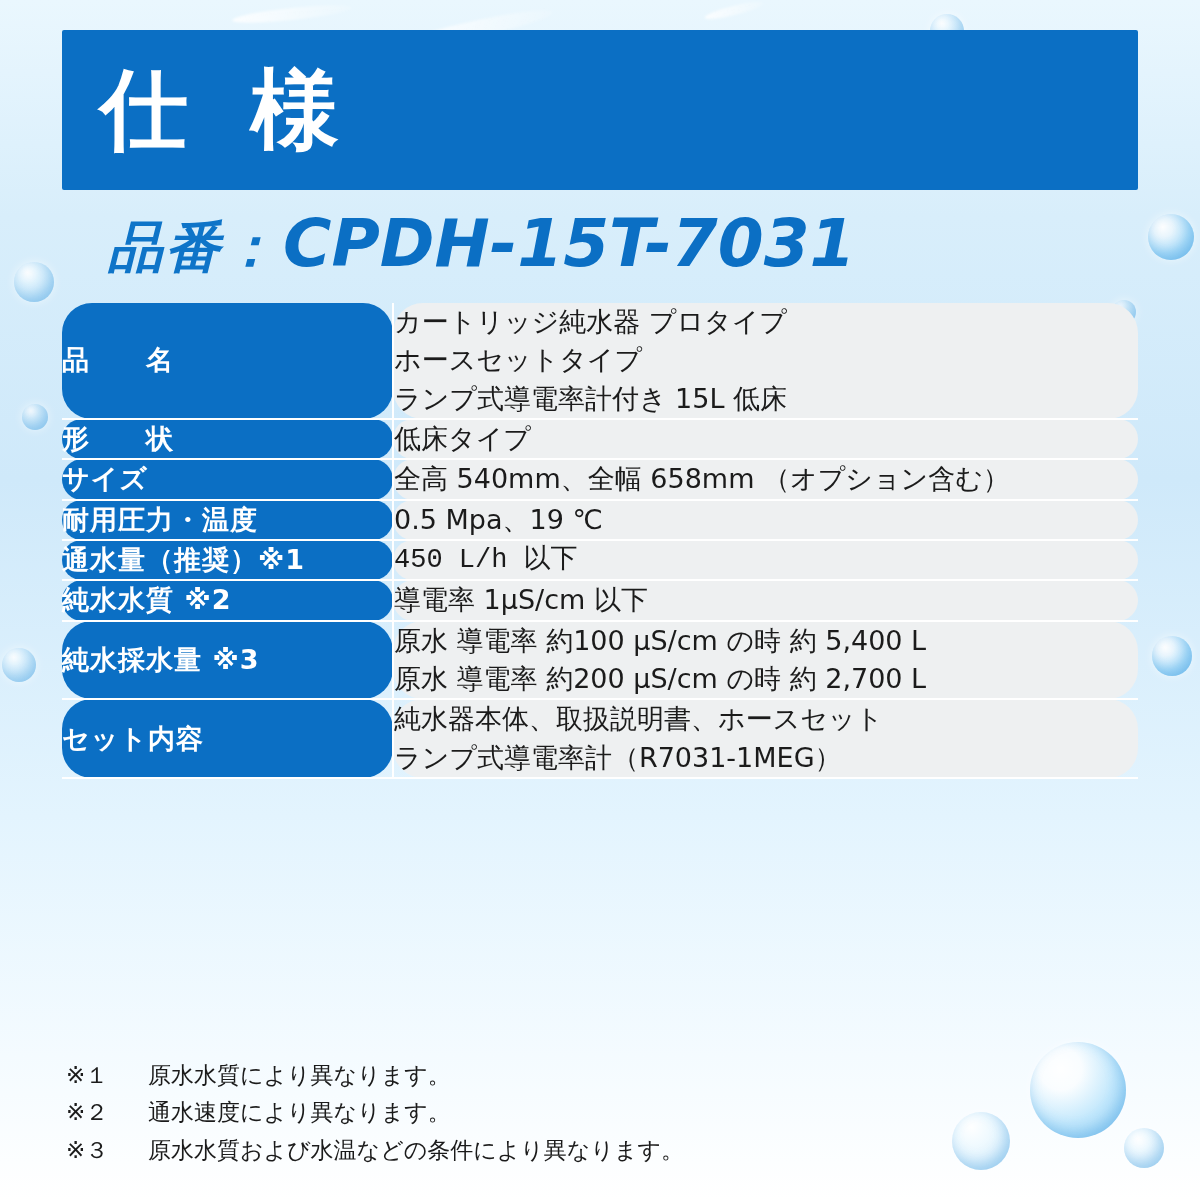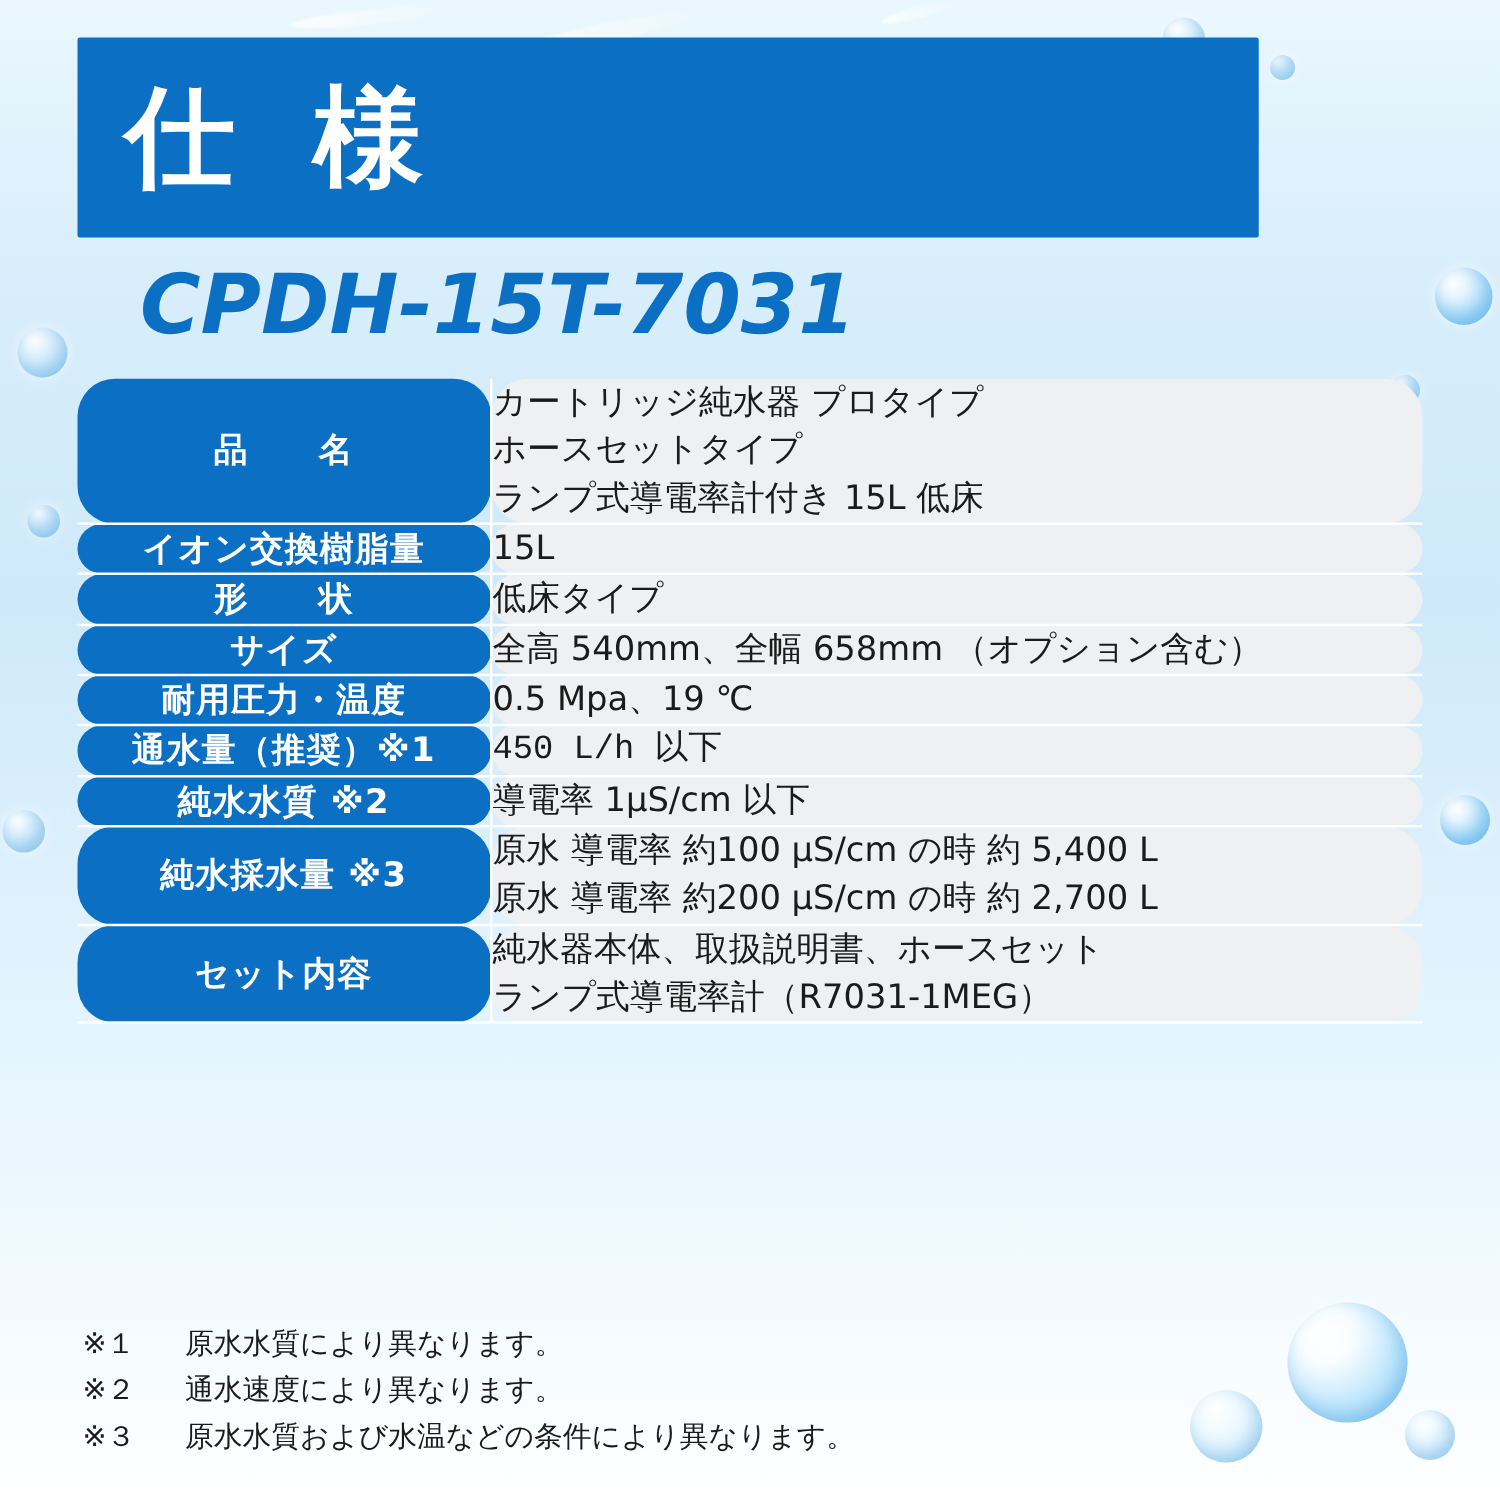--- a/index.html
+++ b/index.html
@@ -43,21 +43,21 @@
     border-radius: 50%;
     background: linear-gradient(120deg, rgba(255,255,255,0.85), rgba(255,255,255,0.1));
     filter: blur(1px);
   }
 
   
   .header-band {
     position: absolute;
     left: 62px;
     top: 30px;
-    width: 945px;
+    width: 1076px;
     height: 160px;
     background: #0b6fc4;
     border-radius: 2px;
   }
   .header-band .title {
     position: absolute;
     left: 38px;
     top: 50%;
     transform: translateY(-50%);
     color: #ffffff;
@@ -107,21 +107,21 @@
     padding: 0;
     border-radius: 30px;
   }
   .spec-table tr {
     border-bottom: 2px solid #ffffff;
   }
   .th-cell {
     width: 330px;
     background: #0b6fc4;
     color: #ffffff;
-    text-align: center;
+    text-align: left;
     font-size: 27px;
     font-weight: 700;
     letter-spacing: 1px;
     padding: 14px 10px;
     border-right: 2px solid #ffffff;
   }
   .td-cell {
     background: #eef0f1;
     color: #1b1b1b;
     font-size: 27px;
@@ -173,34 +173,31 @@
     <div class="streak" style="left:560px; top:34px; width:90px; height:10px; transform:rotate(-8deg);"></div>
     <div class="streak" style="left:232px; top:8px; width:120px; height:12px; transform:rotate(-6deg);"></div>
     <div class="streak" style="left:704px; top:6px; width:60px; height:9px; transform:rotate(-14deg);"></div>
   </div>
 
   <div class="header-band">
     <div class="title">仕 様</div>
   </div>
 
   <div class="model-line">
+    <span class="model-label">品番：</span>
     <span class="model-value">CPDH-15T-7031</span>
   </div>
 
   <table class="spec-table">
     <tbody>
       <tr>
         <td class="th-cell">品　　名</td>
         <td class="td-cell" style="white-space: pre-line;">カートリッジ純水器 プロタイプ
 ホースセットタイプ
 ランプ式導電率計付き 15L 低床</td>
-      </tr>
-      <tr>
-        <td class="th-cell">イオン交換樹脂量</td>
-        <td class="td-cell" style="white-space: pre-line;">15L</td>
       </tr>
       <tr>
         <td class="th-cell">形　　状</td>
         <td class="td-cell" style="white-space: pre-line;">低床タイプ</td>
       </tr>
       <tr>
         <td class="th-cell">サイズ</td>
         <td class="td-cell" style="white-space: pre-line;">全高 540mm、全幅 658mm （オプション含む）</td>
       </tr>
       <tr>

